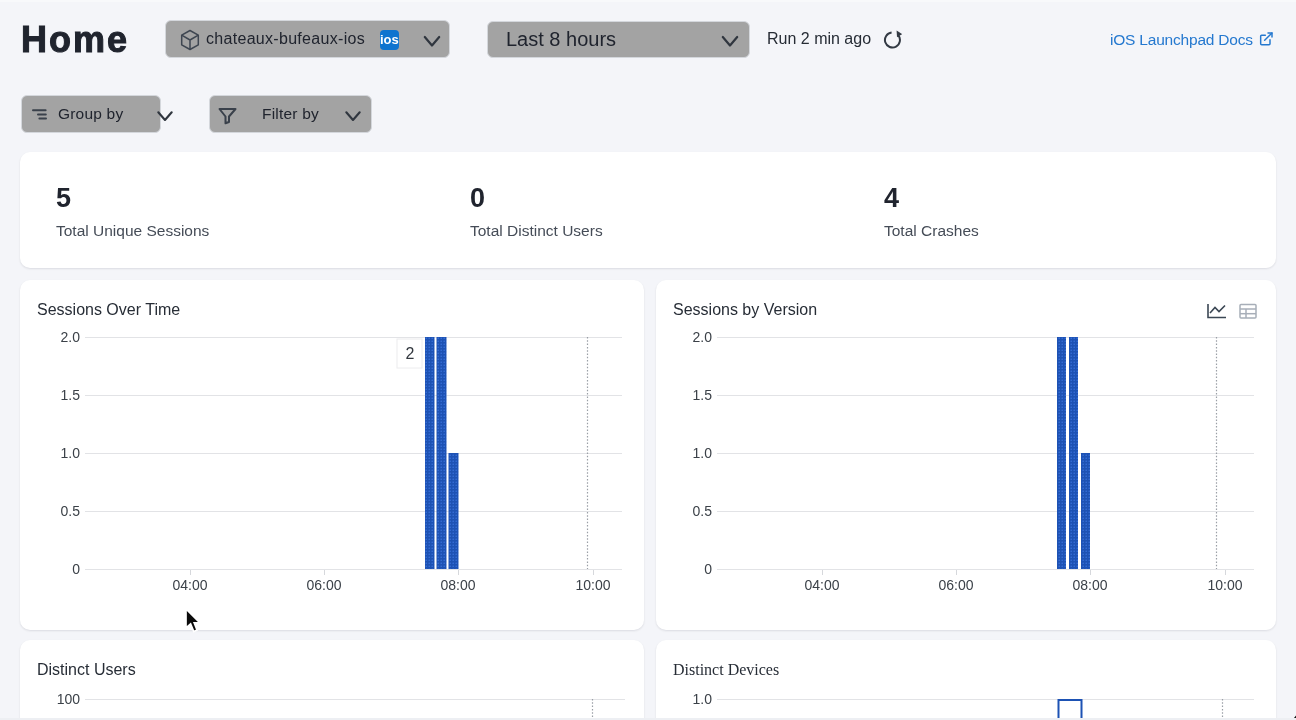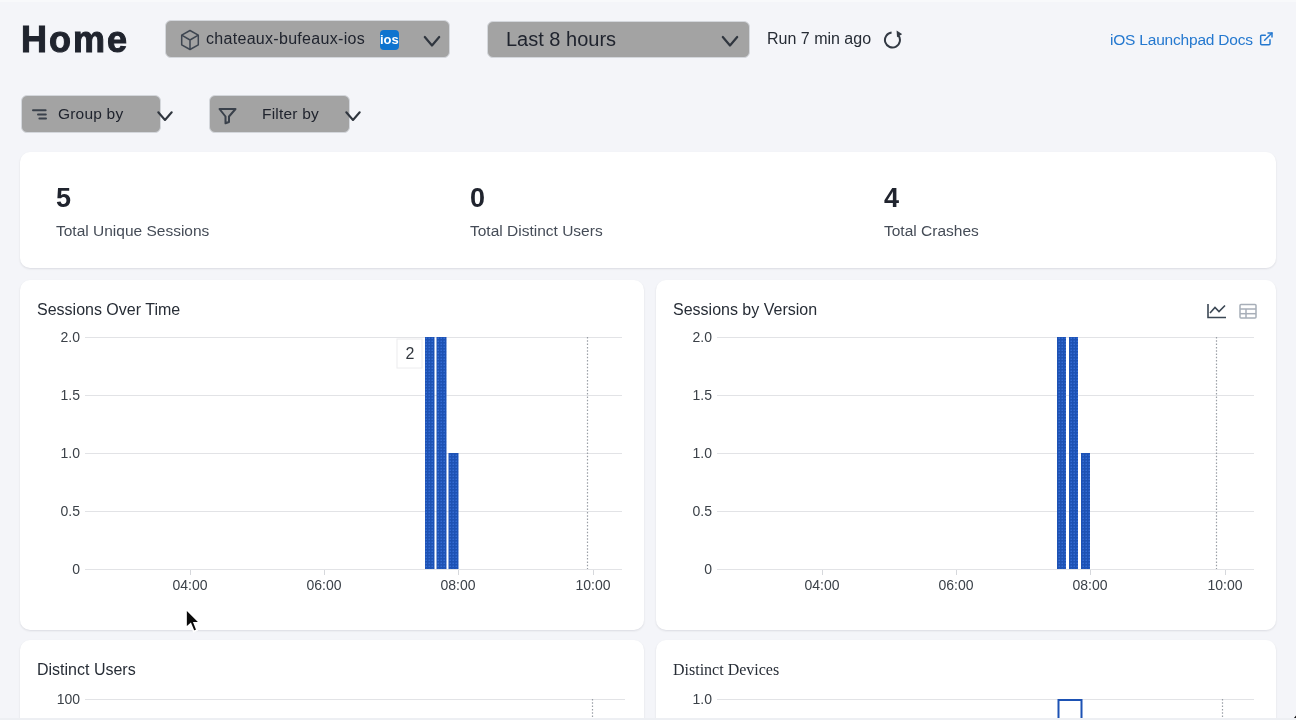--- a/index.html
+++ b/index.html
@@ -44,21 +44,21 @@
   </svg>
 </div>
 
 <div class="btn" style="left:487px; top:21px; width:263px; height:37px;">
   <span style="margin-left:18px; font-size:20px; color:#20242e;">Last 8 hours</span>
   <svg style="position:absolute; left:233px; top:13px;" width="18" height="13" viewBox="0 0 18 13" fill="none" stroke="#30363f" stroke-width="2.2" stroke-linecap="round" stroke-linejoin="round">
     <path d="M1.8 2 L9 10.5 L16.2 2"></path>
   </svg>
 </div>
 
-<div class="abs" style="left:767px; top:30px; font-size:16px; color:#262c35;">Run 7 min ago</div>
+<div class="abs" style="left:767px; top:30px; font-size:16px; color:#262c35;">Run 2 min ago</div>
 <svg class="abs" style="left:883px; top:30px;" width="19" height="19" viewBox="0 0 19 19">
   <path d="M8.6 2.56 A 7.5 7.5 0 1 0 15.2 5.2" fill="none" stroke="#333a44" stroke-width="2"></path>
   <path d="M13.6 0.6 L19.2 4.1 L14.0 7.3 Z" fill="#333a44"></path>
 </svg>
 
 <div class="abs" style="left:1110px; top:31px; font-size:15.5px; color:#2478cf; letter-spacing:-0.2px;">
   <span style="">iOS Launchpad Docs</span>
 </div>
 <svg class="abs" style="left:1258px; top:31px;" width="16" height="16" viewBox="0 0 24 24" fill="none" stroke="#2478cf" stroke-width="2.2" stroke-linecap="round" stroke-linejoin="round">
   <path d="M18 13v6a1.5 1.5 0 0 1-1.5 1.5h-11A1.5 1.5 0 0 1 4 19V8a1.5 1.5 0 0 1 1.5-1.5H11"></path>
@@ -70,21 +70,21 @@
   <svg style="margin-left:10px;" width="16" height="13" viewBox="0 0 16 13" fill="none" stroke="#3a414b" stroke-width="2" stroke-linecap="round">
     <line x1="1" y1="2.2" x2="13.6" y2="2.2"></line>
     <line x1="6" y1="6.5" x2="13.8" y2="6.5"></line>
     <line x1="7.4" y1="10.5" x2="14" y2="10.5"></line>
   </svg>
   <span style="margin-left:10px; font-size:15.5px; color:#20242e; letter-spacing:0.2px;">Group by</span>
   <svg style="position:absolute; left:134px; top:13.5px;" width="18" height="13" viewBox="0 0 18 13" fill="none" stroke="#30363f" stroke-width="2.1" stroke-linecap="round" stroke-linejoin="round">
     <path d="M2.3 2.3 L9 10 L15.7 2.3"></path>
   </svg>
 </div>
-<div class="btn" style="left:209px; top:95px; width:141px; height:38px;">
+<div class="btn" style="left:209px; top:95px; width:163px; height:38px;">
   <svg style="margin-left:8px; margin-top:3px;" width="19" height="18" viewBox="0 0 19 18" fill="none" stroke="#3a414b" stroke-width="2" stroke-linejoin="round">
     <path d="M1.5 2 H17.5 L11 9.5 V15 L7.5 16.3 V9.5 Z"></path>
   </svg>
   <span style="margin-left:25px; font-size:15.5px; color:#20242e; letter-spacing:0.2px;">Filter by</span>
   <svg style="position:absolute; left:134px; top:13.5px;" width="18" height="13" viewBox="0 0 18 13" fill="none" stroke="#30363f" stroke-width="2.1" stroke-linecap="round" stroke-linejoin="round">
     <path d="M2.3 2.3 L9 10 L15.7 2.3"></path>
   </svg>
 </div>
 
 <div class="card" style="left:20px; top:152px; width:1256px; height:116px;"></div>

